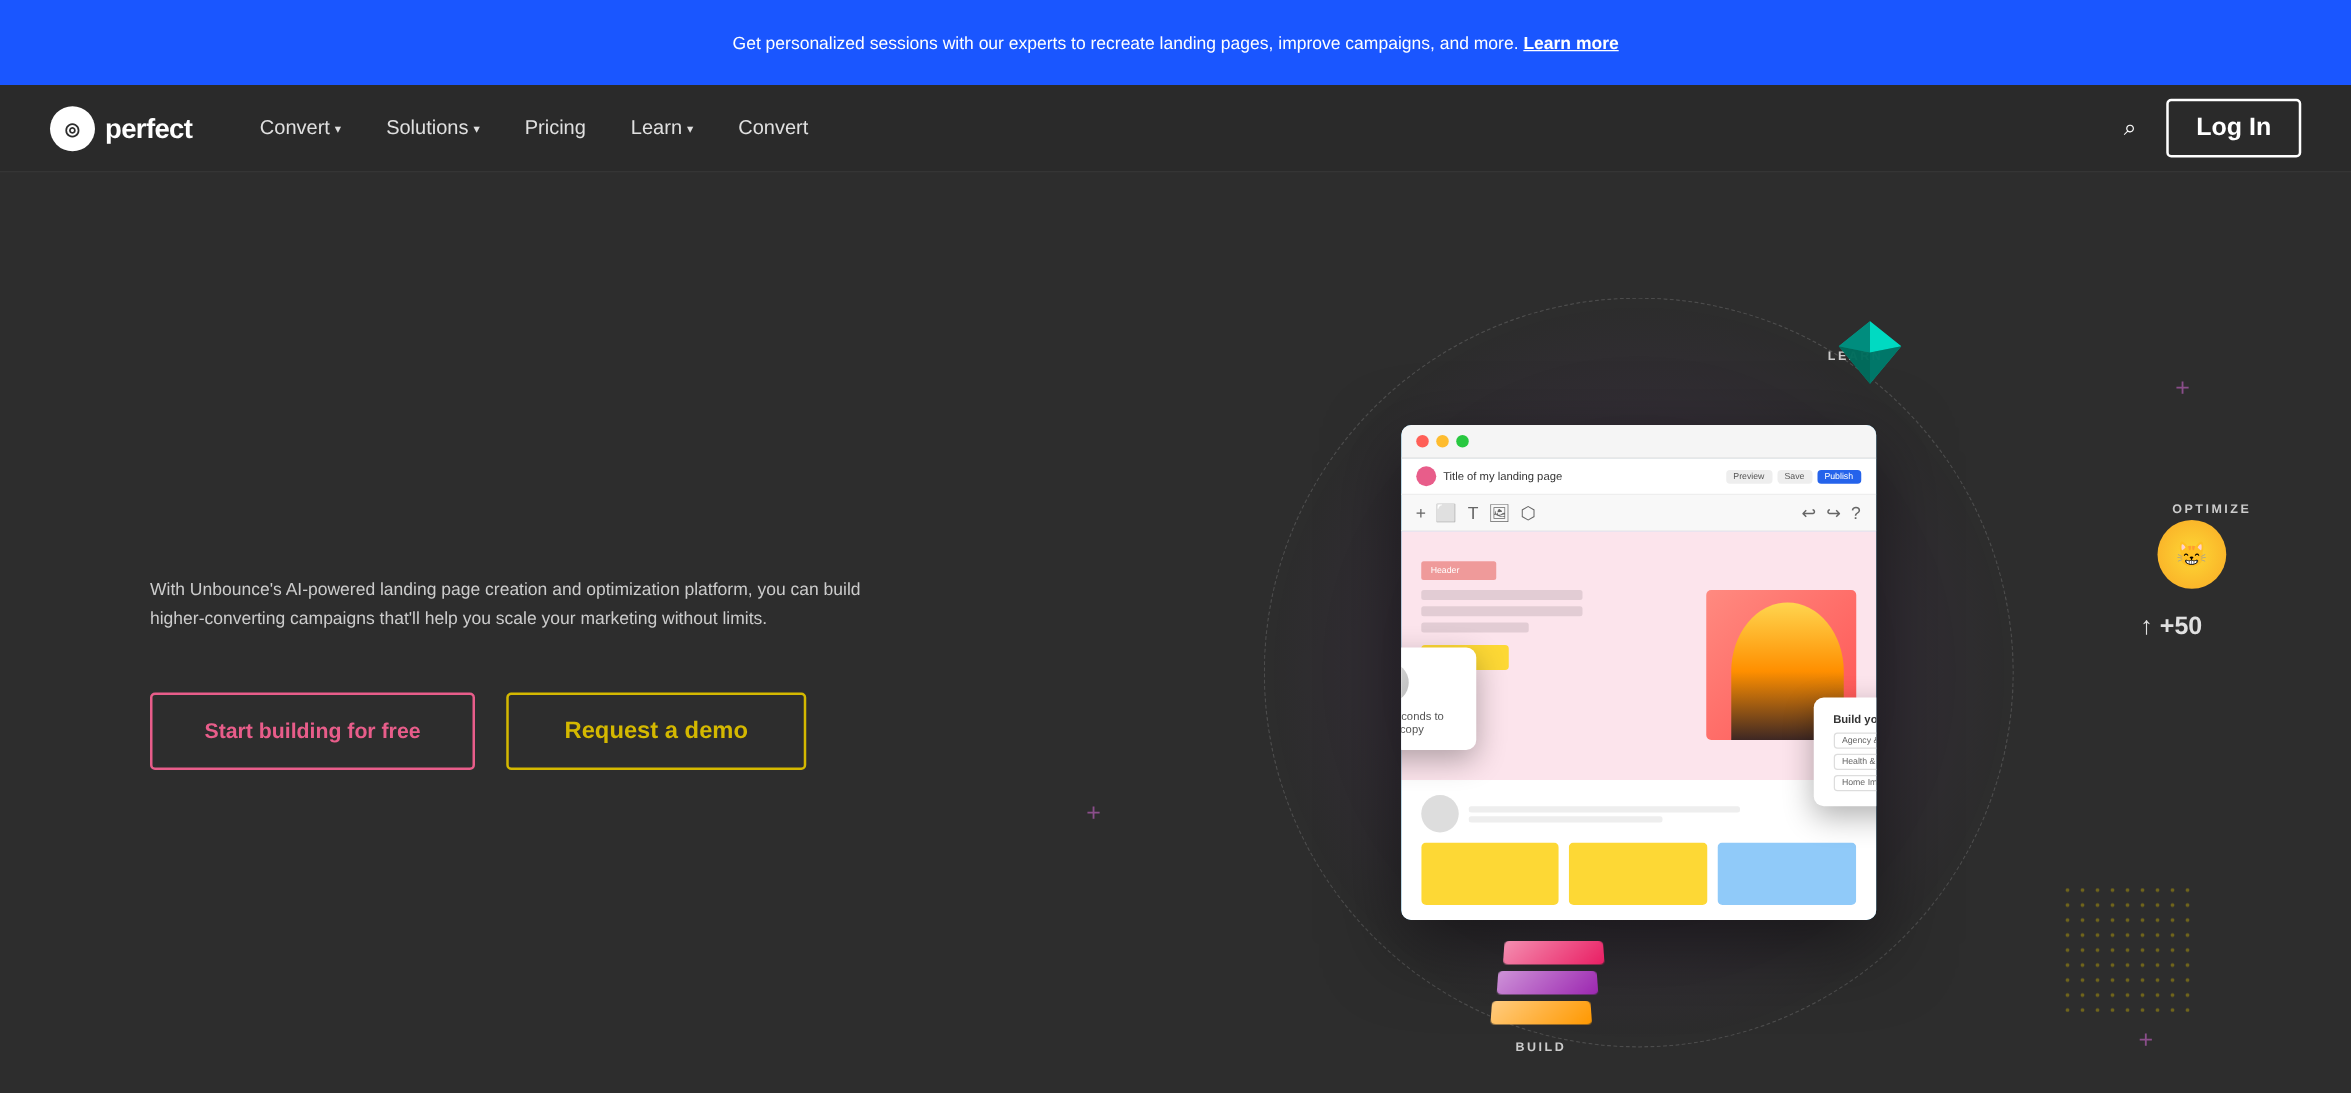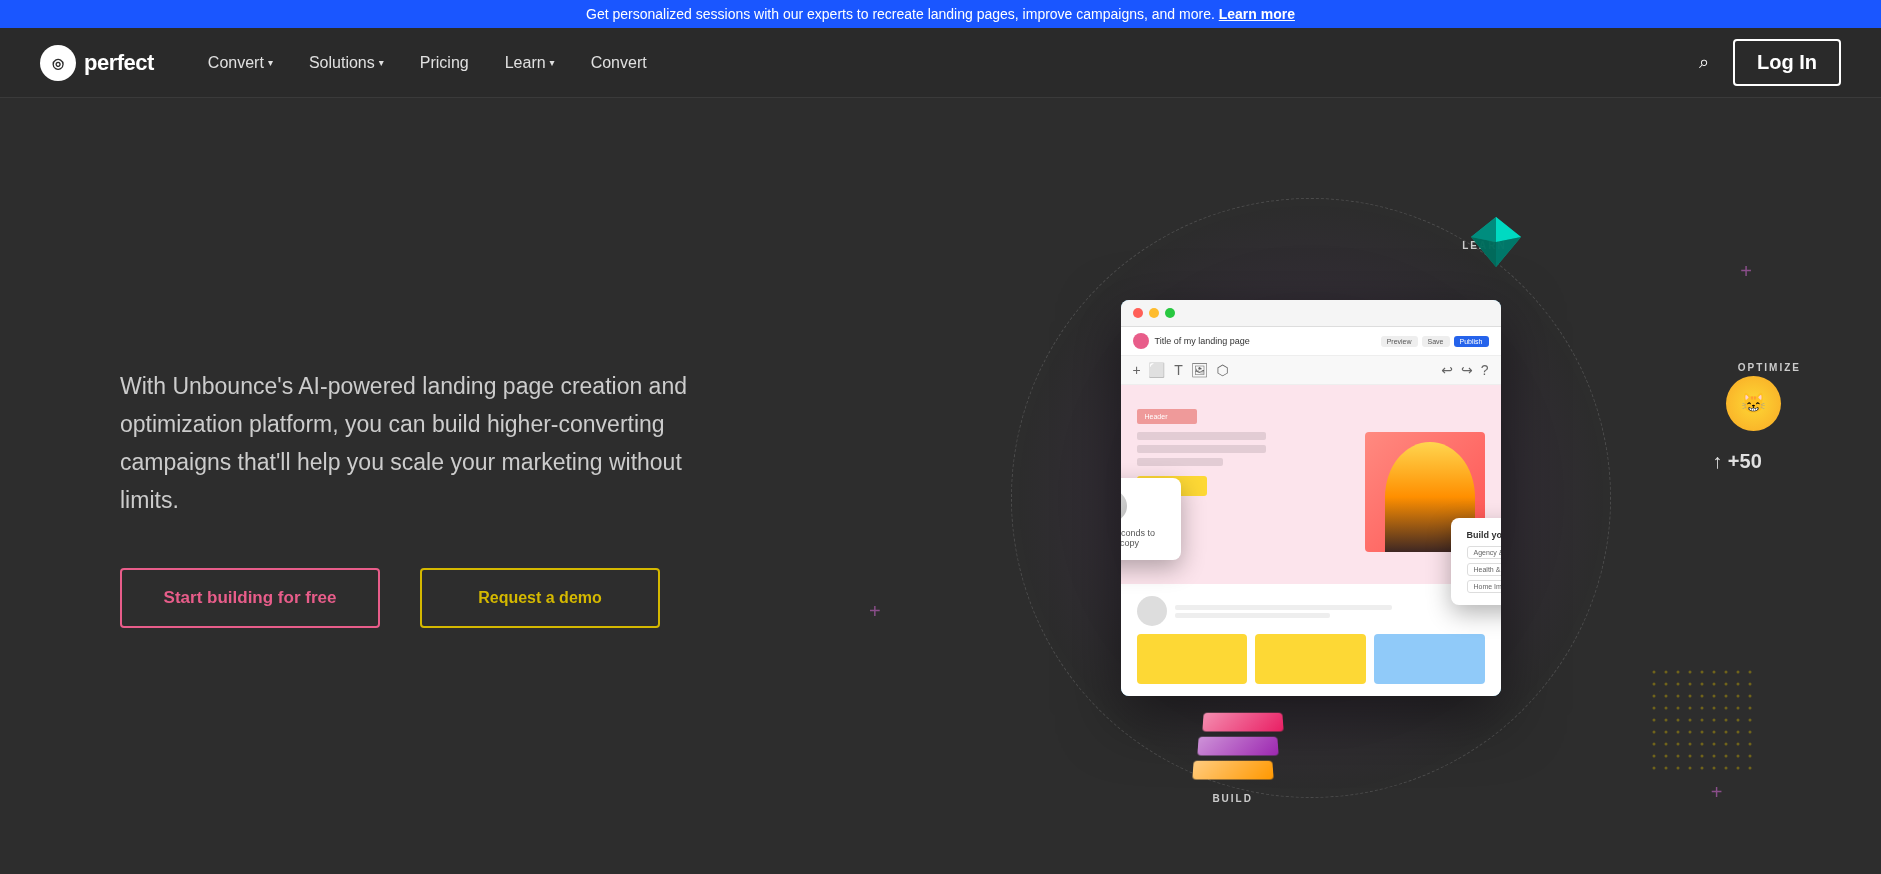--- a/index.html
+++ b/index.html
@@ -2,21 +2,21 @@
 <html><head>
   <meta charset="utf-8">
   <style>
     * { margin: 0; padding: 0; box-sizing: border-box; }
     body { font-family: -apple-system, BlinkMacSystemFont, 'Segoe UI', sans-serif; background: #2d2d2d; color: #fff; overflow-x: hidden; }
 
     
     .announcement-bar {
       background: #1a56ff;
       text-align: center;
-      padding: 6px 20px;
+      padding: 26px 20px;
       font-size: 14px;
       color: #fff;
     }
     .announcement-bar a { color: #fff; font-weight: bold; }
 
     
     .header {
       background: #2a2a2a;
       display: flex;
       align-items: center;
@@ -118,47 +118,47 @@
     }
     .hero-title {
       font-size: 62px;
       font-weight: 800;
       line-height: 1.05;
       color: #fff;
       margin-bottom: 32px;
       letter-spacing: -1px;
     }
     .hero-desc {
-      font-size: 23px;
+      font-size: 14px;
       color: #ccc;
       line-height: 1.65;
       margin-bottom: 48px;
       max-width: 580px;
     }
     .hero-buttons {
       display: flex;
-      gap: 40px;
+      gap: 25px;
     }
     .btn-start {
       background: transparent;
       border: 2px solid #e85d8a;
       color: #e85d8a;
       padding: 18px 40px;
       font-size: 17px;
       font-weight: 700;
       border-radius: 4px;
       cursor: pointer;
       min-width: 260px;
     }
     .btn-demo {
       background: transparent;
       border: 2px solid #d4b800;
       color: #d4b800;
       padding: 18px 19px;
-      font-size: 16px;
+      font-size: 19px;
       font-weight: 700;
       border-radius: 4px;
       cursor: pointer;
       min-width: 240px;
     }
 
     
     .hero-visual {
       flex: 1;
       position: relative;

